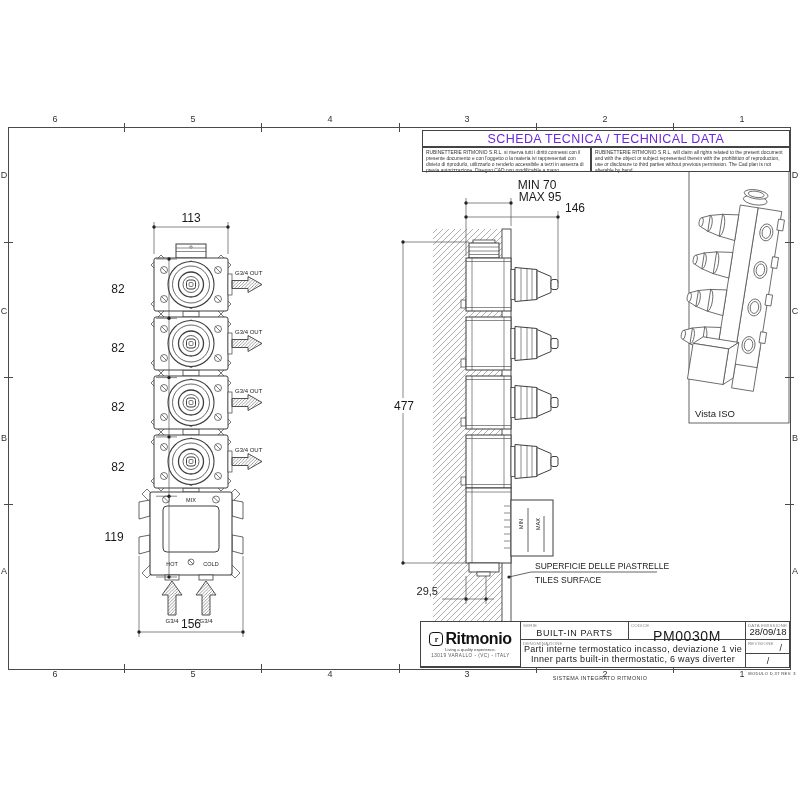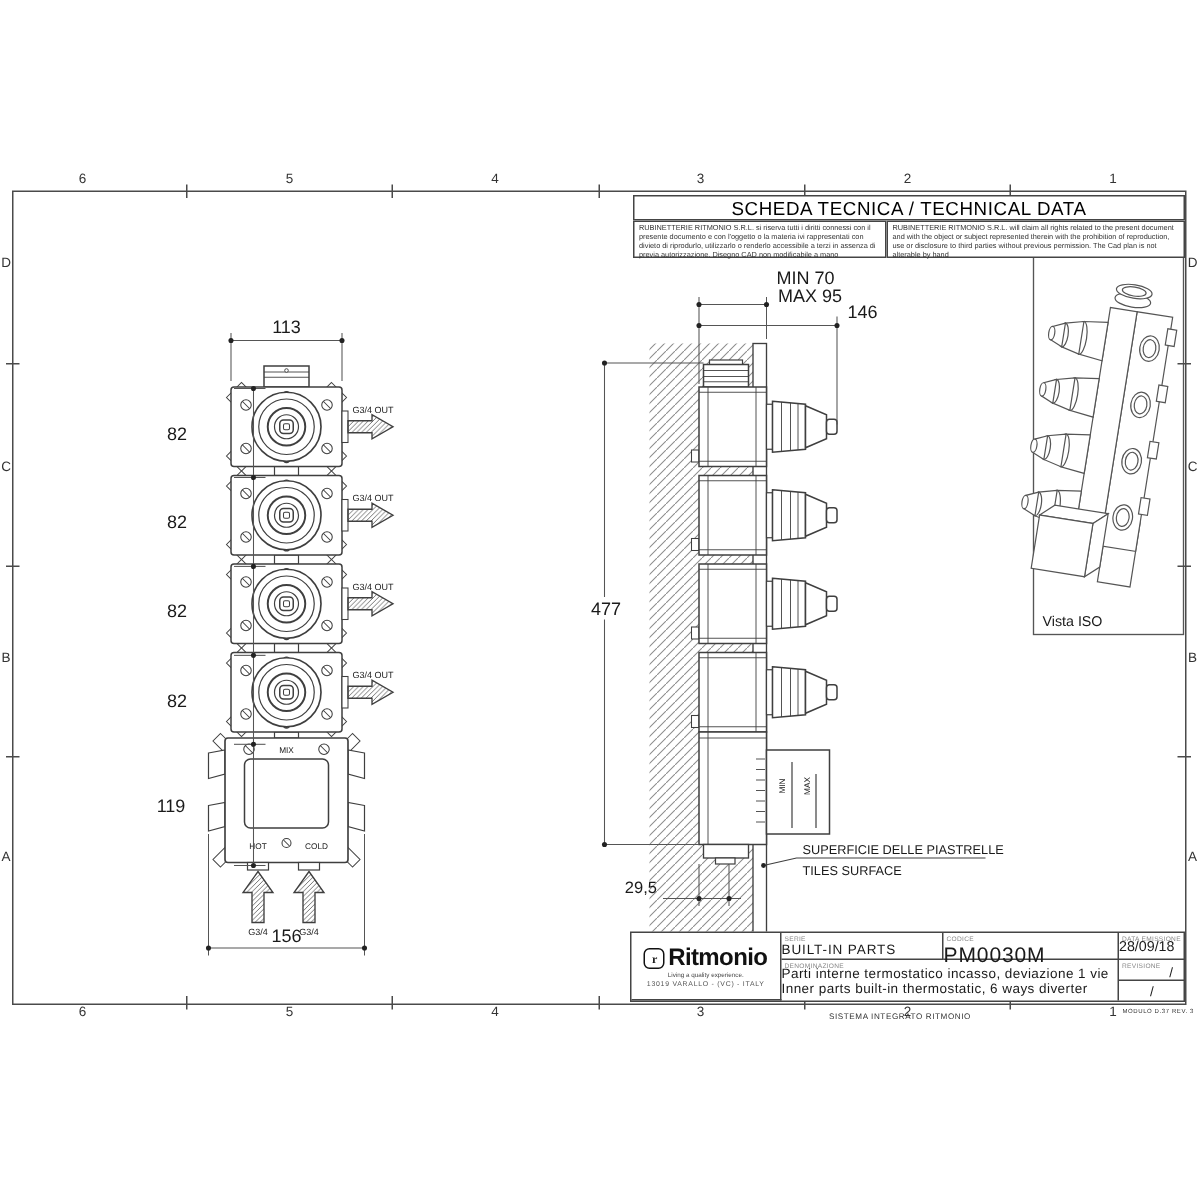--- a/index.html
+++ b/index.html
@@ -8,29 +8,29 @@
   .abs{position:absolute;}
   
   #frame{left:8px;top:127px;width:781px;height:541px;border:1.6px solid #4a4a4a;}
   
   .glabel{width:12px;text-align:center;font-size:9px;color:#333;line-height:10px;}
   .tickv{width:1.4px;height:9px;background:#4a4a4a;}
   .tickh{width:9px;height:1.4px;background:#4a4a4a;}
   
   .hbox{border:1px solid #444;background:#fff;box-sizing:border-box;}
   #hdr-title{left:422px;top:130px;width:368px;height:17px;text-align:center;
-             font-size:12.5px;letter-spacing:.4px;line-height:17px;color:#000000;}
+             font-size:12.5px;letter-spacing:.4px;line-height:17px;color:#6d28d9;}
   .disc{top:147px;height:25px;font-size:4.9px;line-height:1.2;color:#333;padding:2px 3px;}
   #disc-it{left:422px;width:169px;}
   #disc-en{left:591px;width:199px;}
   
   #tblock{left:420px;top:621px;width:370px;height:47px;border:1px solid #444;box-sizing:border-box;background:#fff;}
   .cell{position:absolute;border-right:1px solid #444;border-bottom:1px solid #444;box-sizing:border-box;}
   .tiny{position:absolute;top:1px;left:2px;font-size:4.4px;color:#888;letter-spacing:.2px;}
-  .cval{width:100%;}
+  .cval{width:100%;text-align:center;}
   #logo-cell{display:flex;flex-direction:column;align-items:center;justify-content:center;}
   #logo-row{display:flex;align-items:center;gap:2px;}
   #logo-mark{width:12px;height:12px;border:1.8px solid #111;border-radius:4px;
              font-size:8px;font-weight:bold;display:flex;align-items:center;justify-content:center;
              font-family:"Liberation Serif",serif;}
   #logo-name{font-size:16px;font-weight:bold;letter-spacing:-.4px;color:#111;}
   #logo-tag{font-size:4.2px;color:#444;margin-top:-1px;}
   #logo-addr{font-size:4.6px;color:#555;letter-spacing:.5px;margin-top:1px;}
   .footer-txt{font-size:5.4px;color:#333;letter-spacing:.4px;}
   

